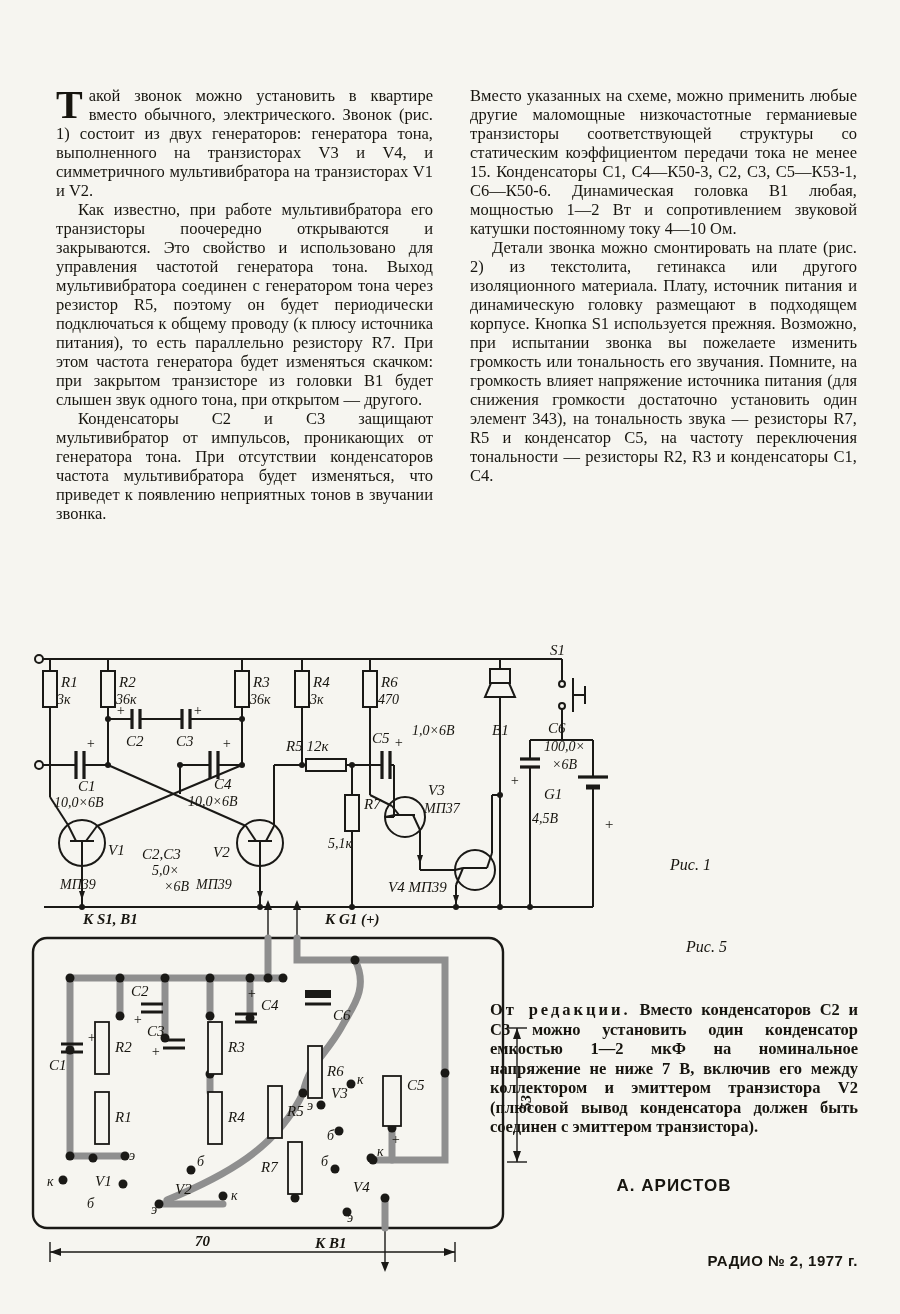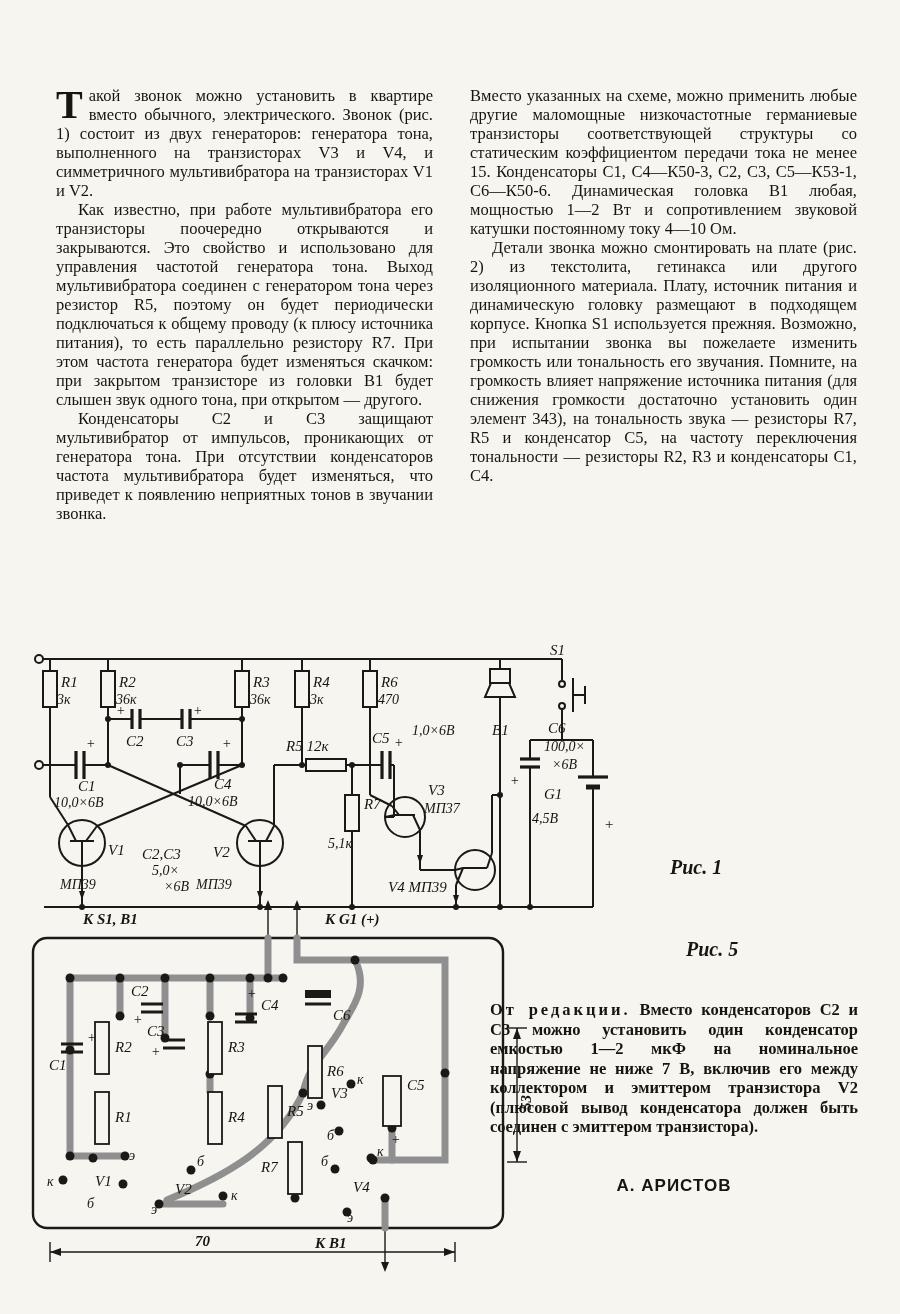--- a/index.html
+++ b/index.html
@@ -6,21 +6,21 @@
   .page{position:relative;width:900px;height:1314px;background:#f6f5f0;color:#17150f;
         font-family:"Liberation Serif",serif;overflow:hidden;}
   .title{position:absolute;left:56px;top:28px;font-family:"Liberation Sans",sans-serif;
          font-weight:bold;font-size:31px;letter-spacing:3px;white-space:nowrap;}
   .col{position:absolute;top:86px;font-size:16.5px;line-height:19px;text-align:justify;height:556px;overflow:hidden;}
   .col-left{left:56px;width:377px;}
   .col-right{left:470px;width:387px;}
   .col p{margin:0;text-indent:22px;}
   .col p.first{text-indent:0;}
   .dropcap{float:left;font-weight:bold;font-size:40px;line-height:33px;padding:2px 6px 0 0;}
-  .figcap{position:absolute;font-style:italic;font-weight:bold;font-size:20px;}
+  .figcap{position:absolute;font-style:italic;font-weight:normal;font-size:16px;}
   .editorial{position:absolute;left:490px;top:1000px;width:368px;font-weight:bold;
              font-size:16.5px;line-height:19.5px;text-align:justify;}
   .ed-label{letter-spacing:3px;font-family:Liberation Serif, serif;}
   .author{position:absolute;left:490px;top:1176px;width:368px;text-align:center;
           font-family:"Liberation Sans",sans-serif;font-weight:bold;font-size:17px;letter-spacing:1px;}
   .footer{position:absolute;left:490px;top:1252px;width:368px;text-align:right;
           font-family:"Liberation Sans",sans-serif;font-weight:bold;font-size:15px;letter-spacing:0.5px;}
   svg{position:absolute;}
   .wire line,.wire polyline{stroke:#1a1916;stroke-width:2;fill:none;}
   .wire .plate{stroke-width:3.2;}
@@ -389,14 +389,15 @@
     </g>
   </svg>
   <div class="figcap" style="left:686px;top:938px">Рис. 5</div>
 
   <div class="editorial">
     <span class="ed-label">От редакции.</span>
     <span>Вместо конденсаторов C2 и C3 можно установить один конденсатор емкостью 1—2 мкФ на номинальное напряжение не ниже 7 В, включив его между коллектором и эмиттером транзистора V2 (плюсовой вывод конденсатора должен быть соединен с эмиттером транзистора).</span>
   </div>
 
   <div class="author">А. АРИСТОВ</div>
+  <div class="footer">РАДИО № 2, 1977 г.</div>
 
 </div>
 
 </body></html>

